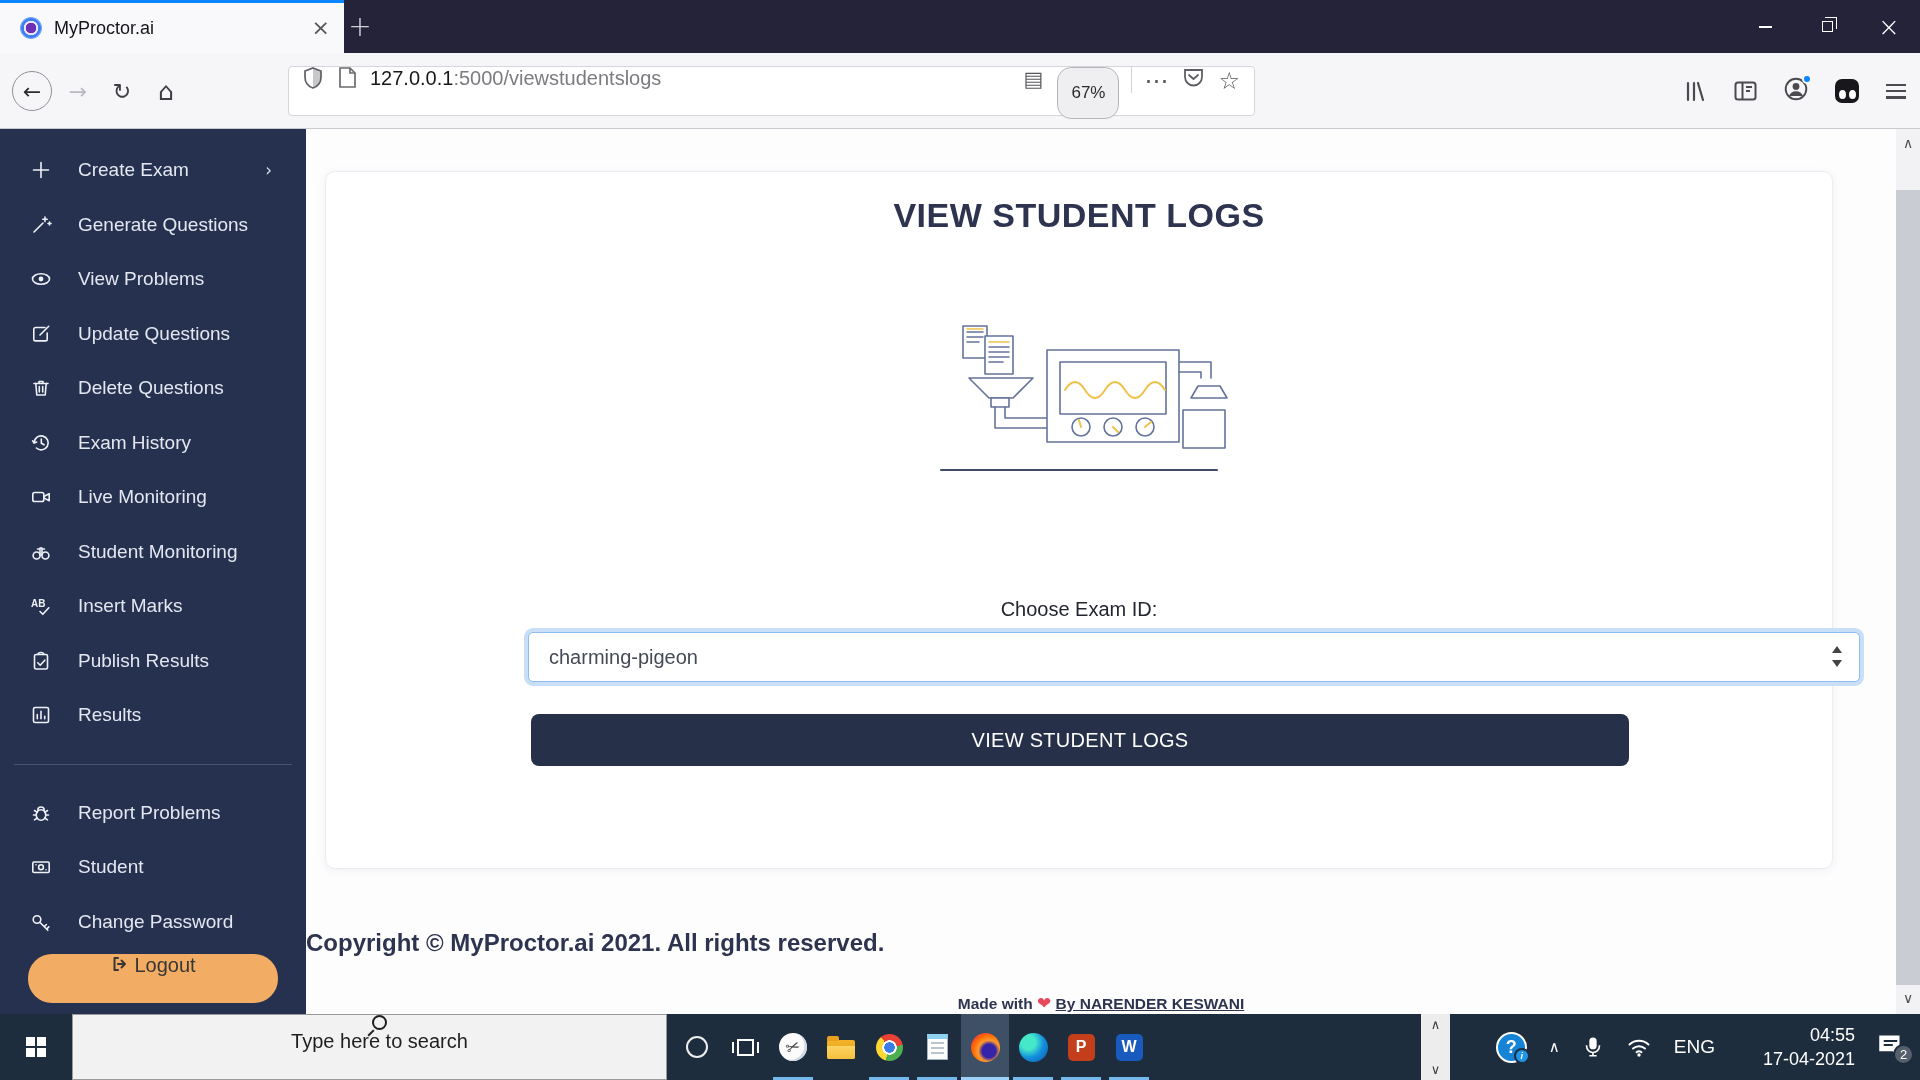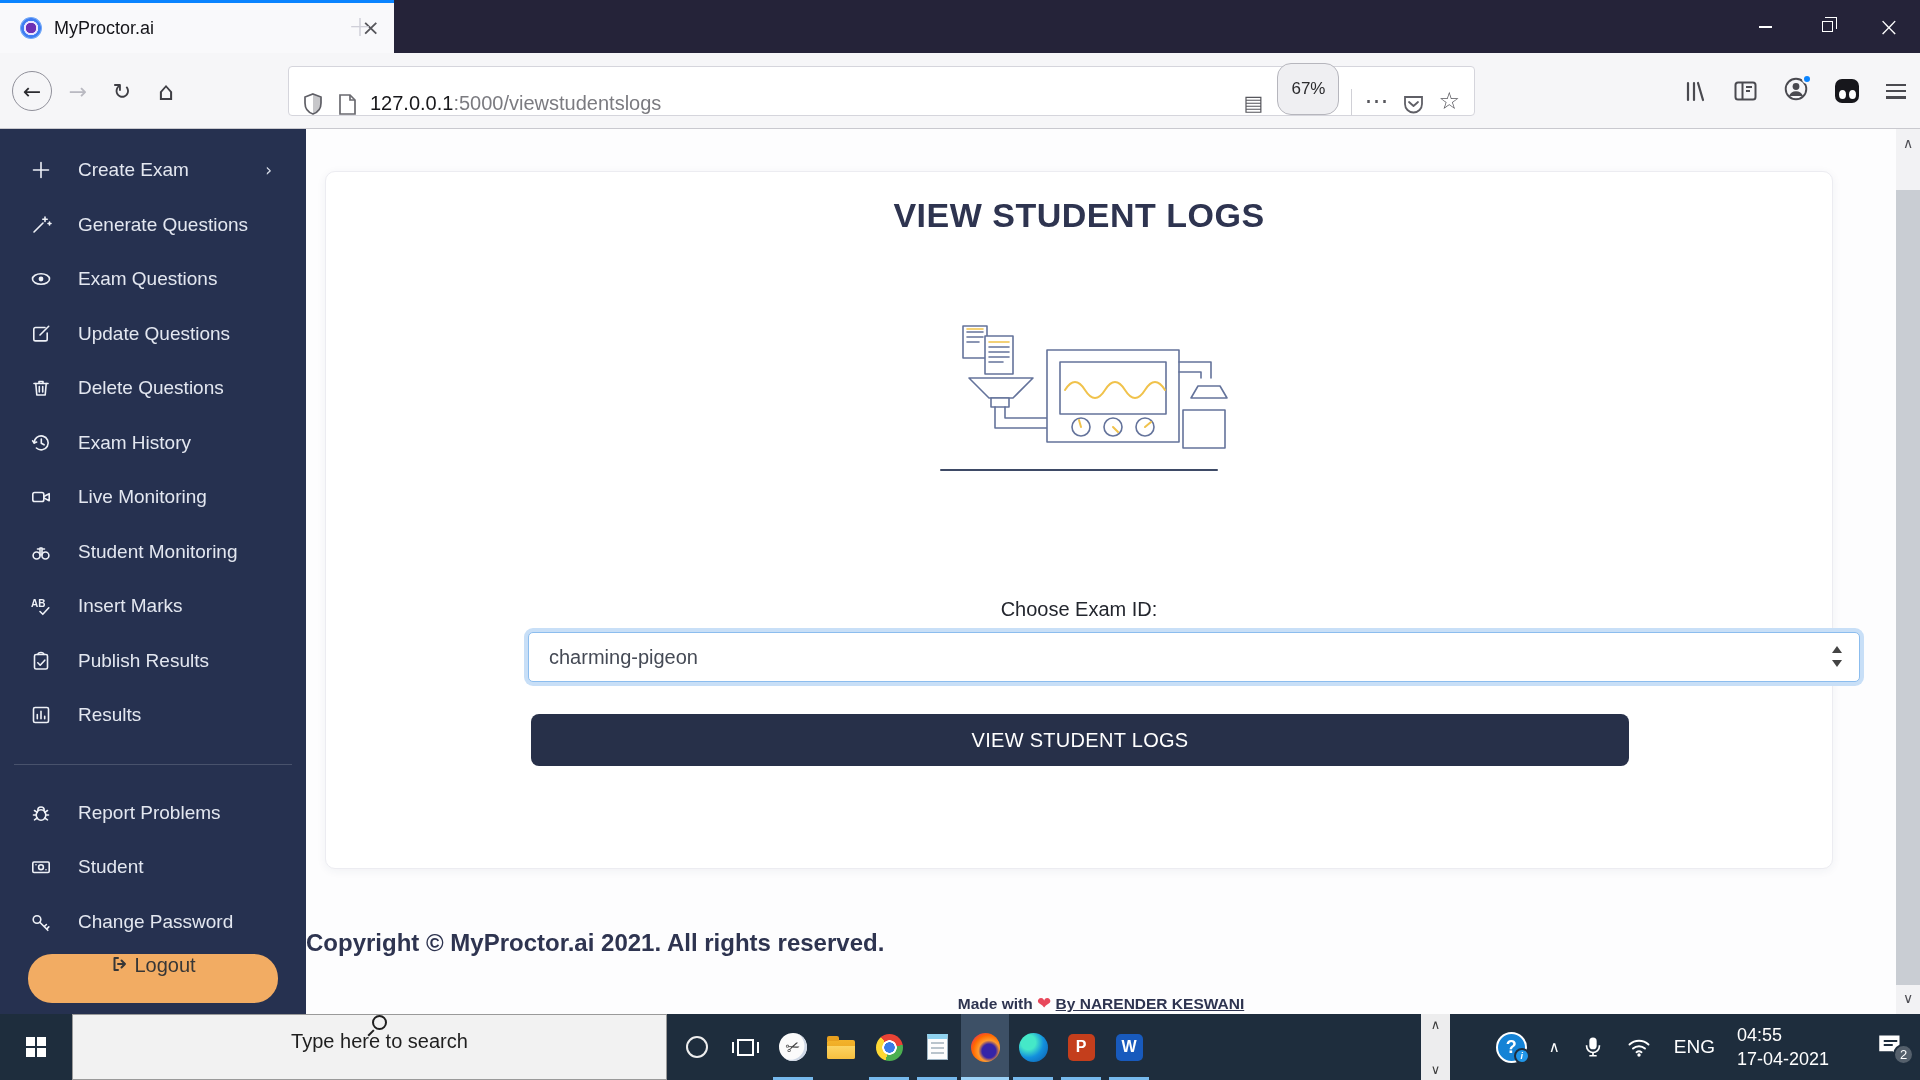--- a/index.html
+++ b/index.html
@@ -3,42 +3,42 @@
 <meta charset="utf-8">
 <title>MyProctor.ai</title>
 <style>
   * { margin:0; padding:0; box-sizing:border-box; }
   html,body { width:1920px; height:1080px; overflow:hidden; font-family:"Liberation Sans", sans-serif; cursor:default; }
   .glyph { font-family:"DejaVu Sans", sans-serif; }
   .screen { position:relative; width:1920px; height:1080px; background:#fff; }
 
   
   .titlebar { position:absolute; left:0; top:0; width:100%; height:53px; background:#252339; }
-  .tab { position:absolute; left:0; top:0; width:394px; height:53px; background:#f9f9fb; border-top:3px solid #0a84ff; display:flex; align-items:center; }
+  .tab { position:absolute; left:0; top:0; width:344px; height:53px; background:#f9f9fb; border-top:3px solid #0a84ff; display:flex; align-items:center; }
   .favicon { width:22px; height:22px; border-radius:50%; margin-left:20px; flex:0 0 auto;
              background:radial-gradient(circle at 50% 50%, #6d2fb5 0 5px, #e9e5ff 5.5px 7px, #3f7df2 7.5px 9.5px, #6fa6f7 10px 11px, transparent 11.5px); }
   .tab-title { margin-left:12px; font-size:18px; color:#15151a; flex:1 1 auto; white-space:nowrap; overflow:hidden; }
   .tab-close { margin-right:14px; font-size:22px; color:#57575c; line-height:1; }
   .new-tab { position:absolute; left:340px; top:0; height:53px; width:40px; color:#cfcfd8; font-size:28px; display:flex; align-items:center; justify-content:center; font-weight:300; }
   .win-controls { position:absolute; right:0; top:0; height:53px; display:flex; }
   .wc { width:62px; height:53px; display:flex; align-items:center; justify-content:center; color:#fff; }
   .wc .bar { width:13px; height:2px; background:#fff; display:block; }
   .wc .sq { width:11px; height:11px; border:1.5px solid #fff; display:block; position:relative; }
   .wc .sq::before { content:""; position:absolute; left:2.5px; top:-5px; width:11px; height:11px; border:1.5px solid #fff; border-left:none; border-bottom:none; }
   .wc.cls { font-size:26px; font-weight:300; }
 
   
   .navbar { position:absolute; left:0; top:53px; width:100%; height:76px; background:#f6f6f8; border-bottom:1px solid #c9c9cf; }
   .nav-ic { position:absolute; top:0; height:76px; display:flex; align-items:center; justify-content:center; color:#3e3e44; }
   .back-btn { left:10px; width:44px; } 
   .back-btn .circ { width:40px; height:40px; border:1.5px solid #90909a; border-radius:50%; display:flex; align-items:center; justify-content:center; font-size:22px; color:#2c2c30; }
   .fwd-btn { left:58px; width:40px; font-size:22px; color:#b9b9c1; }
   .reload-btn { left:102px; width:40px; font-size:22px; }
   .home-btn { left:146px; width:40px; font-size:25px; }
-  .urlbar { position:absolute; left:288px; top:13px; width:1187px; height:50px; background:#fff; border:1px solid #d5d5dc; border-radius:4px; display:flex; align-items:flex-end; }
+  .urlbar { position:absolute; left:288px; top:13px; width:967px; height:50px; background:#fff; border:1px solid #d5d5dc; border-radius:4px; display:flex; align-items:flex-start; }
   .urlbar svg { flex:0 0 auto; }
   .shield-ic { margin-left:14px; }
   .page-ic { margin-left:16px; }
   .url-text { margin-left:14px; font-size:20px; white-space:nowrap; flex:1 1 auto; overflow:hidden; }
   .url-domain { color:#18181b; }
   .url-path { color:#7b7b80; }
   .reader-ic { font-size:21px; color:#56565c; margin-right:14px; }
   .zoom-pill { border:1px solid #b6b6bd; background:#efeff2; border-radius:14px; padding:15px 13px; font-size:17px; color:#2b2b2e; margin-right:12px; }
   .url-sep { width:1px; height:26px; background:#d0d0d6; margin-right:12px; }
   .dots-ic { font-size:24px; color:#56565c; margin-right:14px; letter-spacing:1px; }
@@ -124,21 +124,21 @@
     background:radial-gradient(circle at 32% 32%, #45e8c8 0 26%, #1390dd 55%, #0c57a8 100%); }
   .ic-office { width:27px; height:27px; border-radius:5px; color:#fff; font-weight:700; font-size:16px; display:flex; align-items:center; justify-content:center; }
   .ic-ppt { background:#c43e1c; }
   .ic-word { background:#185abd; }
   .tb-strip { position:absolute; left:1421px; top:0; width:29px; height:66px; background:#ededee; display:flex; flex-direction:column; justify-content:space-between; align-items:center; padding:3px 0; color:#3c3c3c; font-size:13px; }
   .tb-tray { position:absolute; right:0; top:0; height:66px; display:flex; align-items:center; gap:22px; padding-right:16px; }
   .help-ic { position:relative; width:31px; height:31px; background:#1583d6; border:2px solid #fff; border-radius:50%; color:#fff; font-size:18px; font-weight:700; display:flex; align-items:center; justify-content:center; }
   .help-badge { position:absolute; right:-5px; bottom:-3px; width:16px; height:16px; background:#2196e8; border:2px solid #1e2d3d; border-radius:50%; color:#fff; font-size:9px; font-weight:700; font-style:italic; display:flex; align-items:center; justify-content:center; }
   .tray-chev { color:#fff; font-size:15px; }
   .tray-eng { color:#fff; font-size:19px; }
-  .tray-clock { color:#fff; font-size:18px; text-align:left; line-height:1.35; width:118px; }
+  .tray-clock { color:#fff; font-size:18px; text-align:right; line-height:1.35; width:118px; }
   .notif-wrap { position:relative; }
   .notif-badge { position:absolute; right:-10px; bottom:-3px; width:21px; height:21px; background:#55606c; border:2px solid #1e2d3d; border-radius:50%; color:#fff; font-size:13px; display:flex; align-items:center; justify-content:center; }
 </style>
 </head>
 <body>
 
 <div class="screen">
 
   <div class="titlebar">
     <div class="tab">
@@ -228,21 +228,21 @@
                 <path d="M4 18L13 9"></path>
                 <path d="M15 3v4.5M12.8 5.2h4.4M18 9.5h3M19.5 8v3"></path>
               </svg></span>
             <span>Generate Questions</span>
           </div>
           <div class="s-item">
             <span class="s-ic"><svg width="22" height="22" viewBox="0 0 22 22">
                 <ellipse cx="11" cy="11" rx="8.5" ry="5.3"></ellipse>
                 <circle cx="11" cy="11" r="2.4" class="fillp"></circle>
               </svg></span>
-            <span>Exam Questions</span>
+            <span>View Problems</span>
           </div>
           <div class="s-item">
             <span class="s-ic"><svg width="22" height="22" viewBox="0 0 22 22">
                 <path d="M15 4.5H5.5A1.7 1.7 0 0 0 3.8 6.2v10a1.7 1.7 0 0 0 1.7 1.7h10a1.7 1.7 0 0 0 1.7-1.7V10"></path>
                 <path d="M10 12l8.7-8.7"></path>
               </svg></span>
             <span>Update Questions</span>
           </div>
           <div class="s-item">
             <span class="s-ic"><svg width="22" height="22" viewBox="0 0 22 22">

